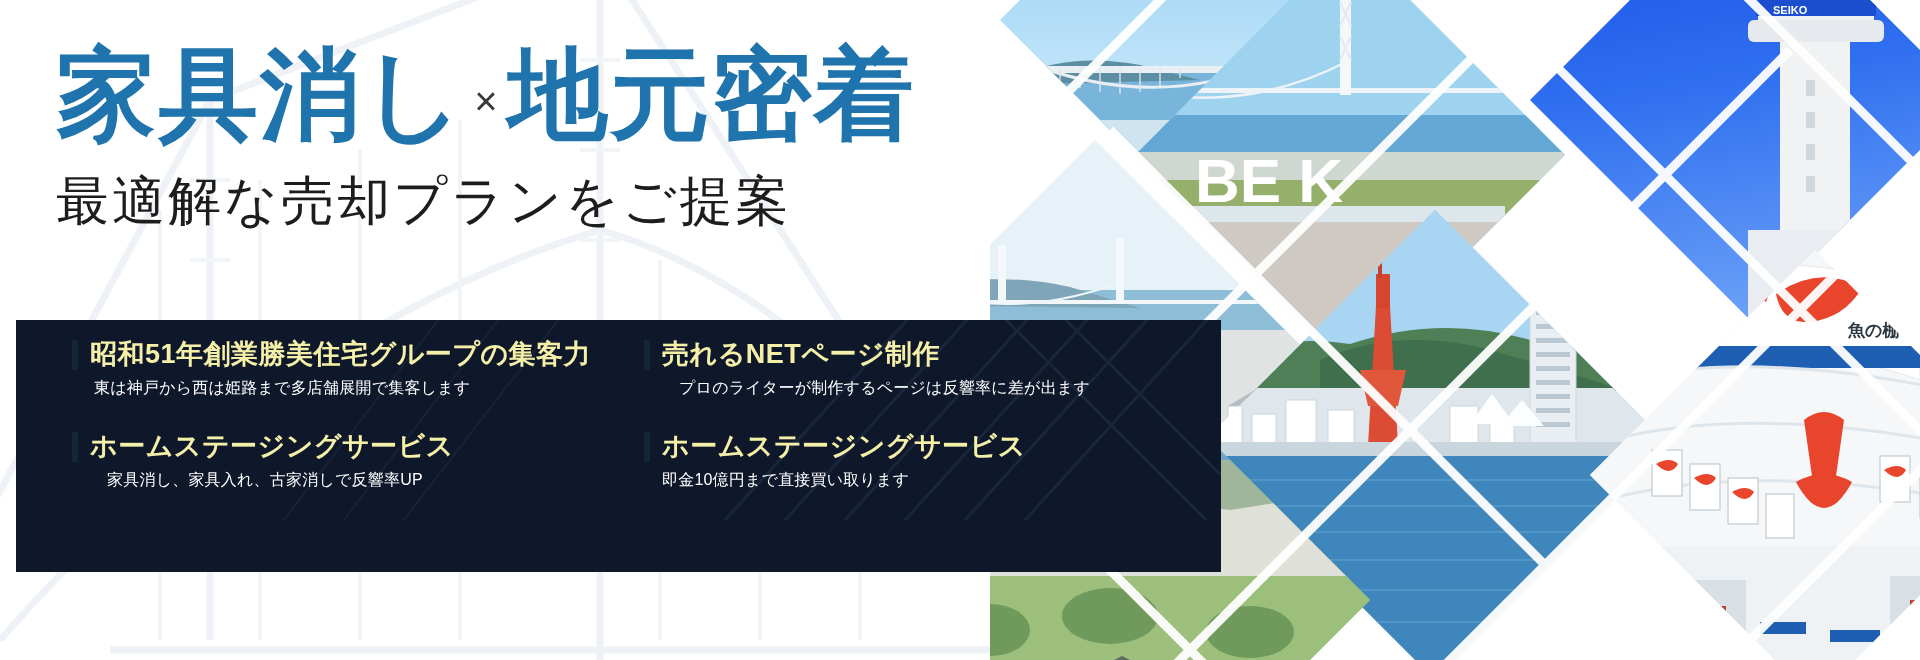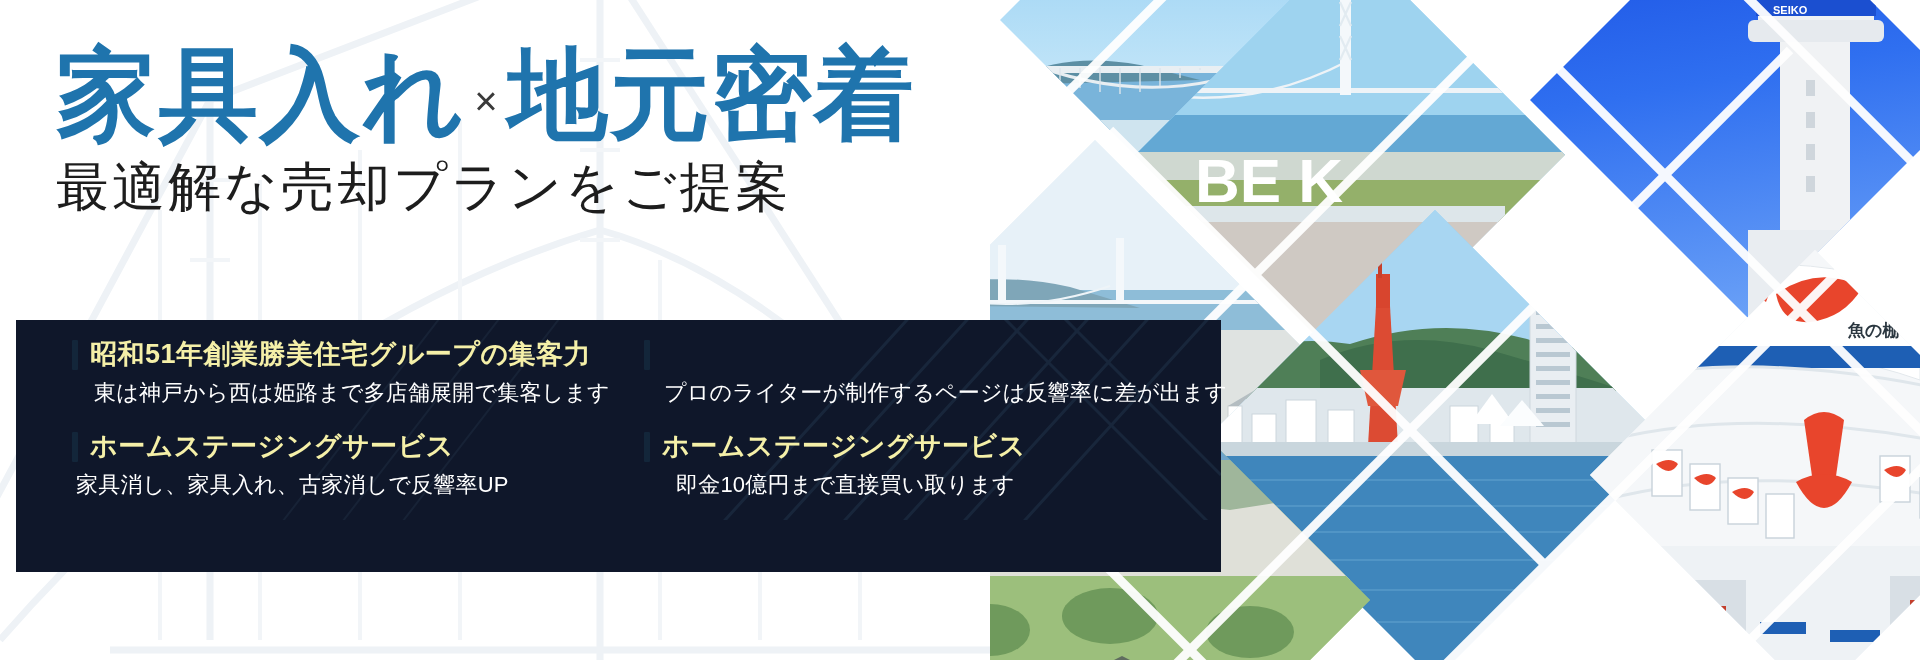--- a/index.html
+++ b/index.html
@@ -39,44 +39,44 @@
   .band-inner{position:relative;width:100%;height:100%;}
 
   .feat{position:absolute;}
   .feat-head{display:flex;align-items:center;}
   .bar{width:6px;height:30px;background:#13263a;margin-right:12px;flex:0 0 auto;border-radius:1px;}
   .feat-title{
     font-size:27px;font-weight:700;color:#f5f0a8;letter-spacing:.5px;
     white-space:nowrap;line-height:1.1;
   }
   .feat-sub{
-    color:#ffffff;font-size:22px;font-weight:400;margin-top:8px;white-space:nowrap;
+    color:#ffffff;font-size:16px;font-weight:400;margin-top:8px;white-space:nowrap;
     letter-spacing:.2px;
   }
   .feat.c1 .feat-sub{margin-left:22px;}
-  .feat.c2 .feat-sub{margin-left:20px;}
+  .feat.c2 .feat-sub{margin-left:35px;}
   .feat.c3 .feat-sub{margin-left:4px;}
-  .feat.c4 .feat-sub{margin-left:32px;}
+  .feat.c4 .feat-sub{margin-left:18px;}
 
   
   .headline{
     position:absolute;left:56px;top:40px;width:1040px;
   }
   .h-main{
     font-family:"Liberation Serif","DejaVu Serif",serif;
     font-size:100px;line-height:1.12;color:#1f74ad;font-weight:700;
     letter-spacing:2px;white-space:nowrap;display:flex;align-items:baseline;
   }
   .h-x{
     font-family:"Liberation Sans","DejaVu Sans",sans-serif;
     font-size:40px;color:#3a3a3a;font-weight:400;margin:0 8px;
     position:relative;top:-14px;
   }
   .h-sub{
-    font-size:53px;color:#1d1d1d;font-weight:400;
+    margin-top:14px;font-size:53px;color:#1d1d1d;font-weight:400;
     letter-spacing:3px;white-space:nowrap;
   }
 </style>
 </head>
 <body>
 
 <div class="banner">
 
   <div class="watermark">
     <svg class="wm-svg" width="1220" height="700" viewBox="0 0 1220 700" aria-hidden="true">
@@ -346,21 +346,21 @@
         <path d="M-60 390 L330 780"></path>
         <path d="M120 130 L690 700"></path>
         <path d="M400 -100 L1000 500"></path>
         <path d="M640 -120 L1010 250"></path>
       </g>
     </svg>
   </div>
 
   <div class="headline">
     <div class="h-main">
-      <span>家具入れ</span>
+      <span>家具消し</span>
       <span class="h-x">×</span>
       <span>地元密着</span>
     </div>
     <div class="h-sub">最適解な売却プランをご提案</div>
   </div>
 
   <div class="band">
     <div class="band-tex">
       <svg width="1205" height="200" aria-hidden="true">
         <g stroke="#6fb3d6" stroke-width="3" fill="none" opacity=".45">
@@ -378,20 +378,21 @@
         <div class="feat-head">
           <span class="bar"></span>
           <span class="feat-title">昭和51年創業勝美住宅グループの集客力</span>
         </div>
         <div class="feat-sub">東は神戸から西は姫路まで多店舗展開で集客します</div>
       </div>
 
       <div class="feat c2" style="left:628px;top:20px;">
         <div class="feat-head">
           <span class="bar"></span>
+          <span class="feat-title">売れるNETページ制作</span>
         </div>
         <div class="feat-sub">プロのライターが制作するページは反響率に差が出ます</div>
       </div>
 
       <div class="feat c3" style="left:56px;top:112px;text-align:center;">
         <div class="feat-head">
           <span class="bar"></span>
           <span class="feat-title">ホームステージングサービス</span>
         </div>
         <div class="feat-sub">家具消し、家具入れ、古家消しで反響率UP</div>

